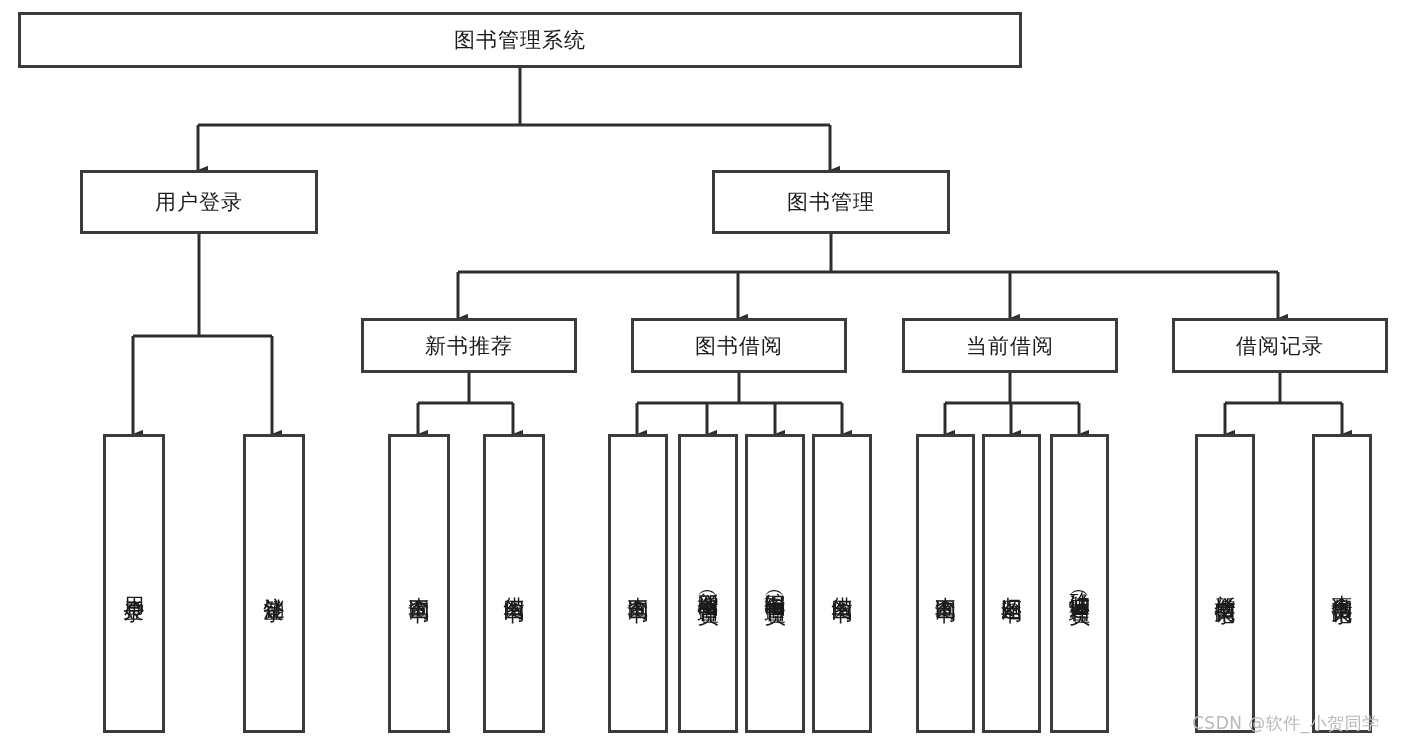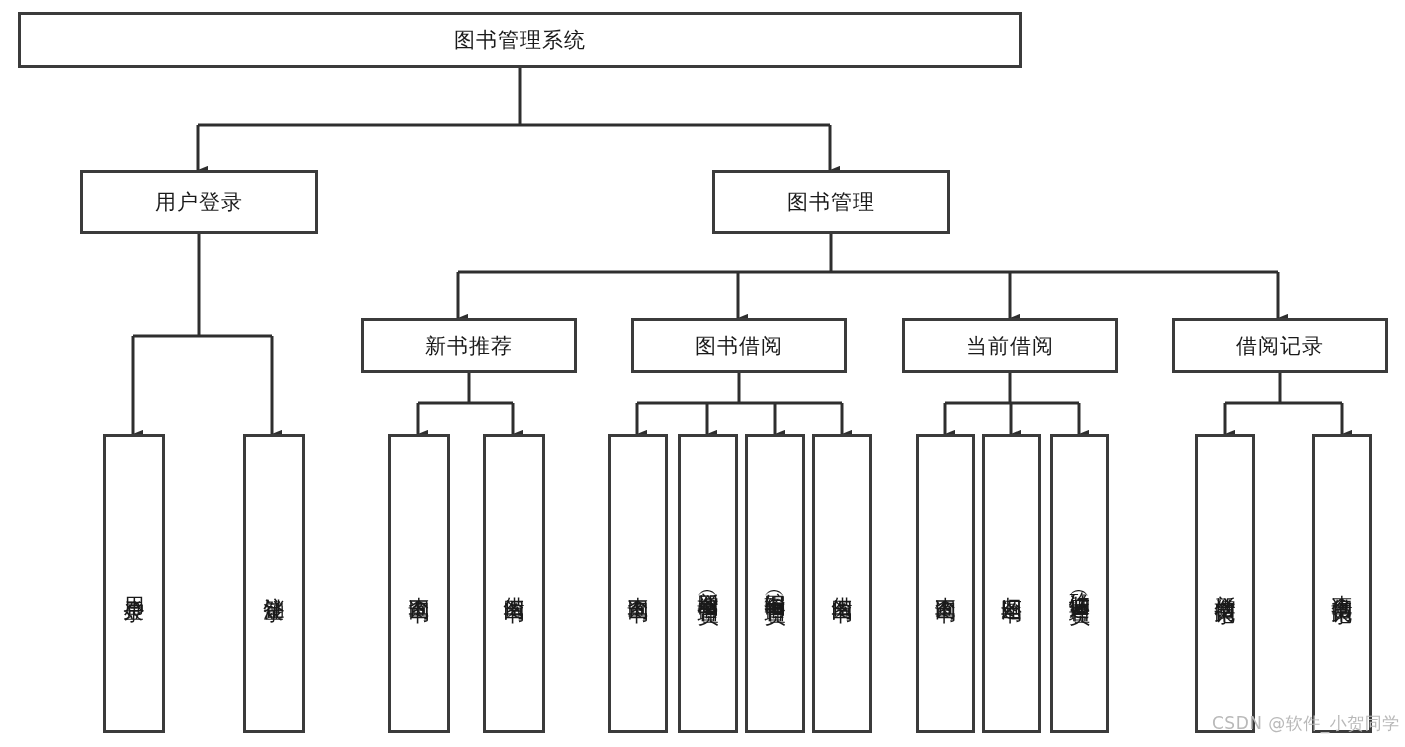--- a/index.html
+++ b/index.html
@@ -29,21 +29,20 @@
     pointer-events:none;
     user-select:none;
   }
   .watermark{
     position:absolute;
     font-family:"DejaVu Sans","Liberation Sans",sans-serif;
     font-size:17px;
     color:#b9b9b9;
     white-space:nowrap;
     letter-spacing:0.5px;
-    margin-left:20px;
   }
 </style>
 </head>
 <body>
 
 <div id="diagram-root">
 
   <svg id="diagram-svg" viewBox="0 0 1405 747">
     <defs>
       <marker id="arrowhead" markerWidth="9" markerHeight="11" refX="4.5" refY="10.4" orient="auto" markerUnits="userSpaceOnUse">

